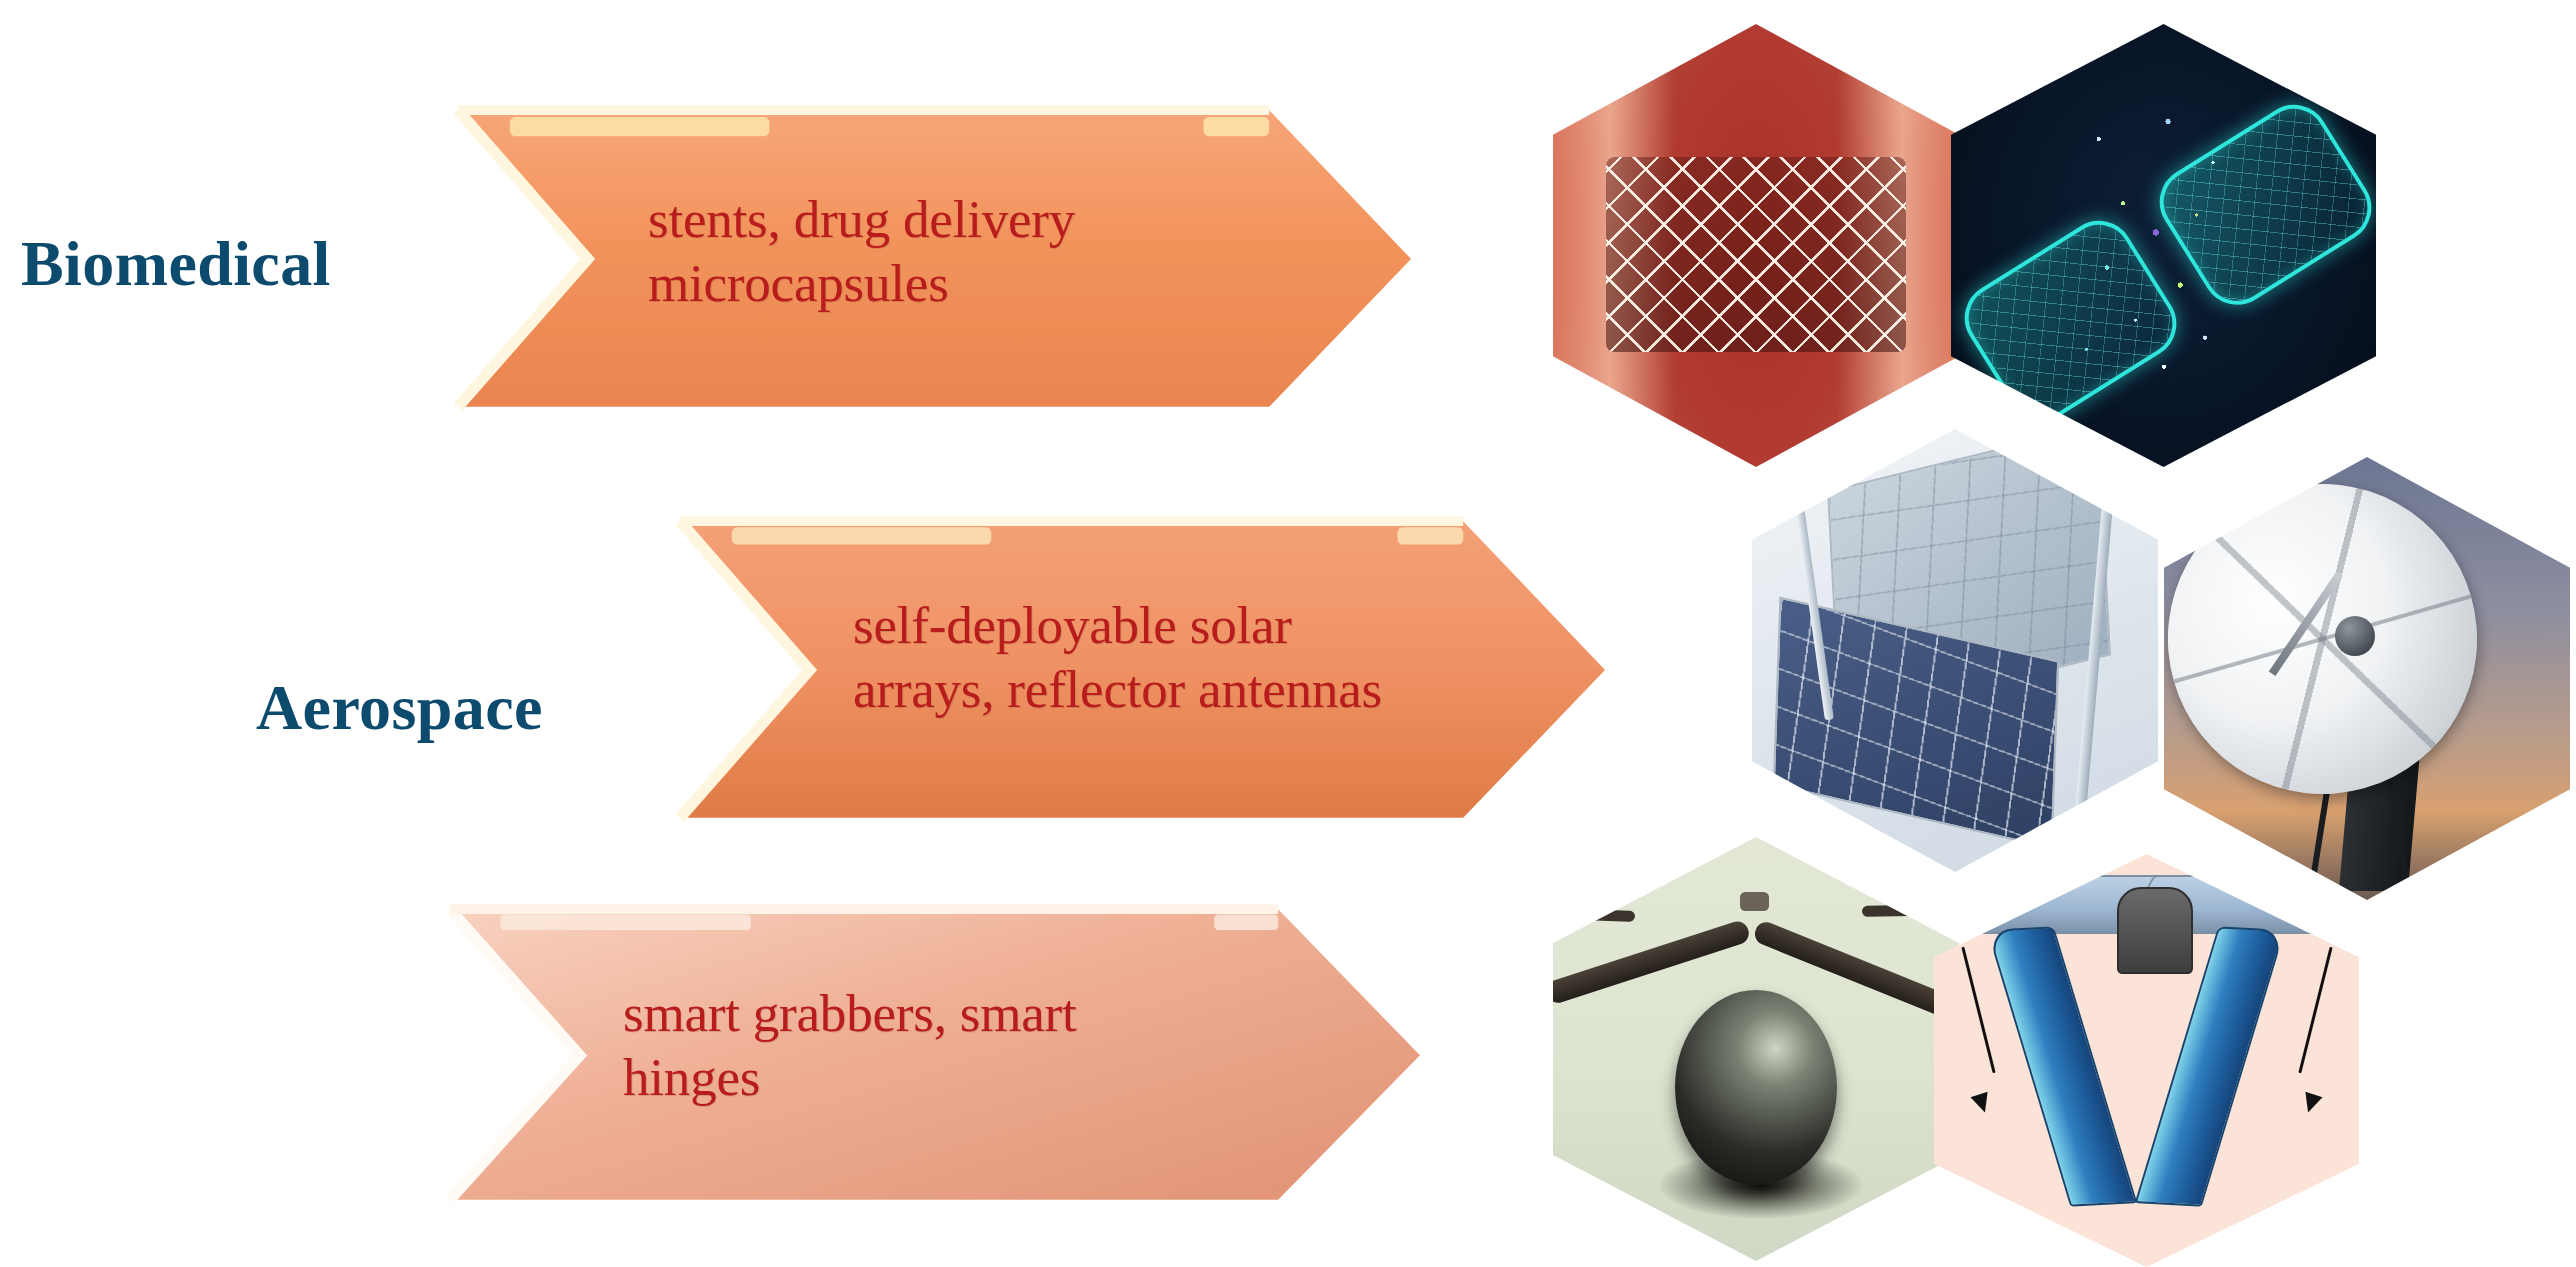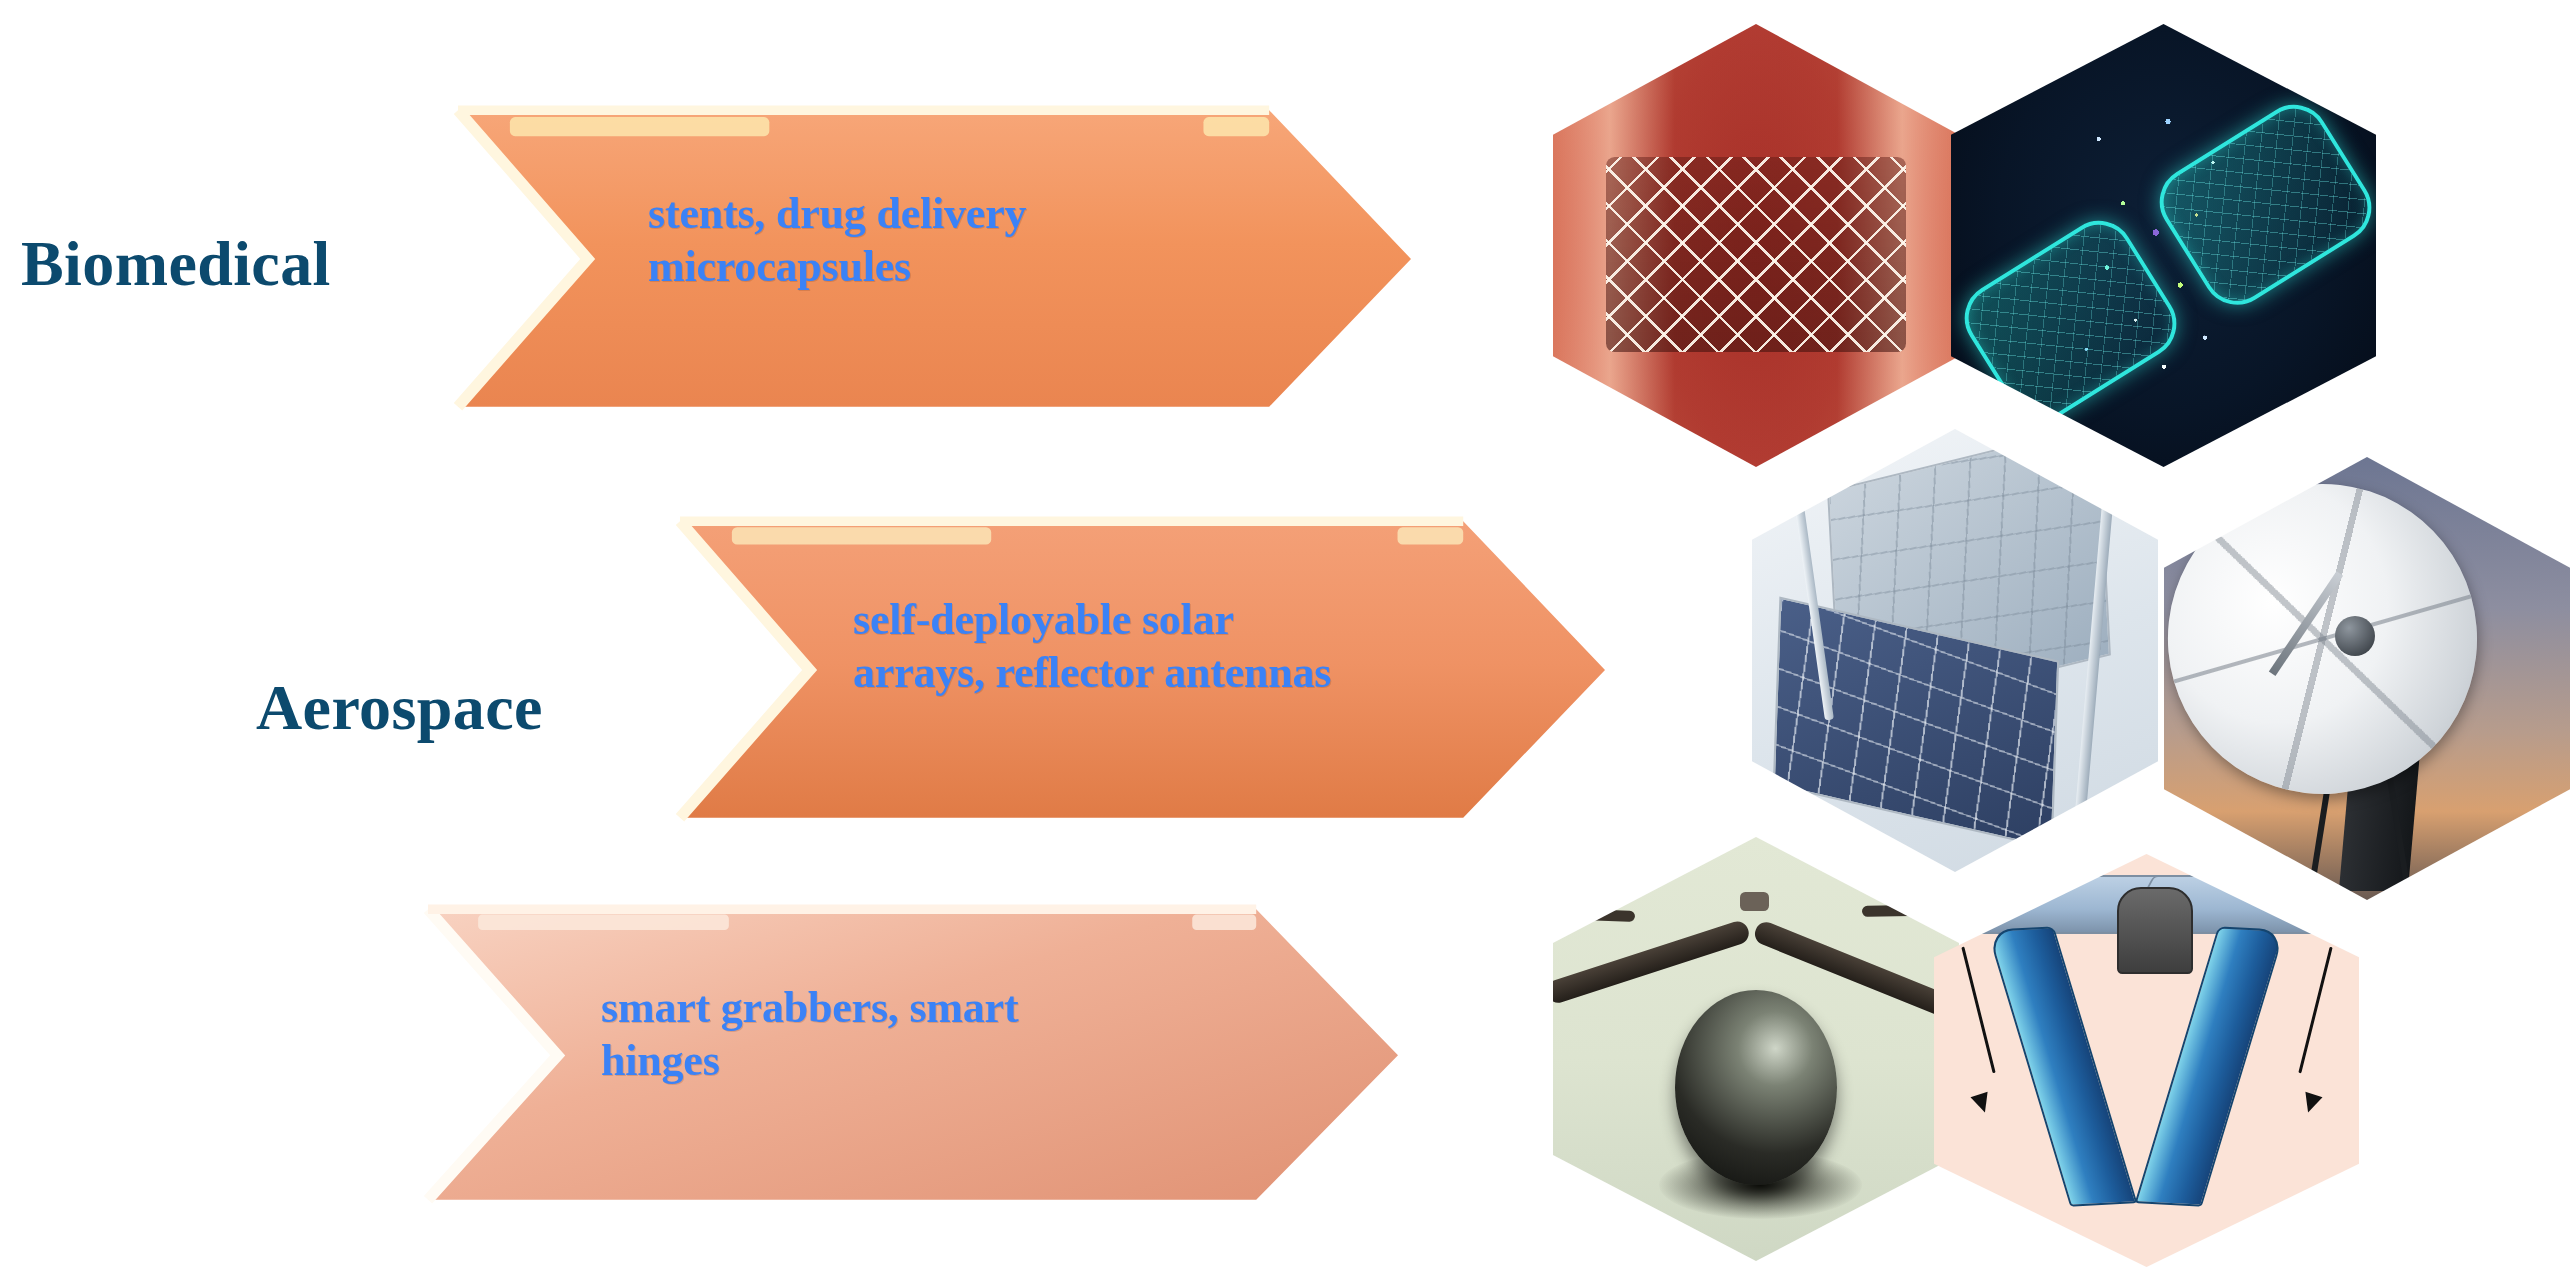--- a/index.html
+++ b/index.html
@@ -22,32 +22,32 @@
   #cat-0{left:21px;  top:232px;}
   #cat-1{left:256px; top:632px;margin-top:44px;}
   #cat-2{left:45px;  top:1010px;}
 
   
   .arrow-wrap{position:absolute;}
   .arrow-svg{display:block;overflow:visible;}
   .arrow-text{
     position:absolute;
     font-family:"Liberation Serif",serif;
-    font-weight:bold;
-    color:#3b82f6;
-    font-size:44px;
+    font-weight:normal;
+    color:#b91c1c;
+    font-size:53px;
     line-height:1.20;
     white-space:pre-line;
     letter-spacing:-0.2px;
     text-shadow:0.9px 0.9px 0 rgba(120,60,30,.20);
   }
 
   #arrow-0{left:458px;  top:105px;  width:953px; height:307px;}
   #arrow-1{left:680px;  top:516px;  width:925px; height:307px;}
-  #arrow-2{left:428px;  top:904px; width:970px; height:301px;}
+  #arrow-2{left:450px;  top:904px; width:970px; height:301px;}
 
   #arrow-0 .arrow-text{left:190px; top:83px;}
   #arrow-1 .arrow-text{left:173px; top:78px;}
   #arrow-2 .arrow-text{left:173px; top:78px;}
 
   
   .hex{
     position:absolute;
     clip-path:polygon(50% 0%,100% 25%,100% 75%,50% 100%,0% 75%,0% 25%);
     overflow:hidden;

